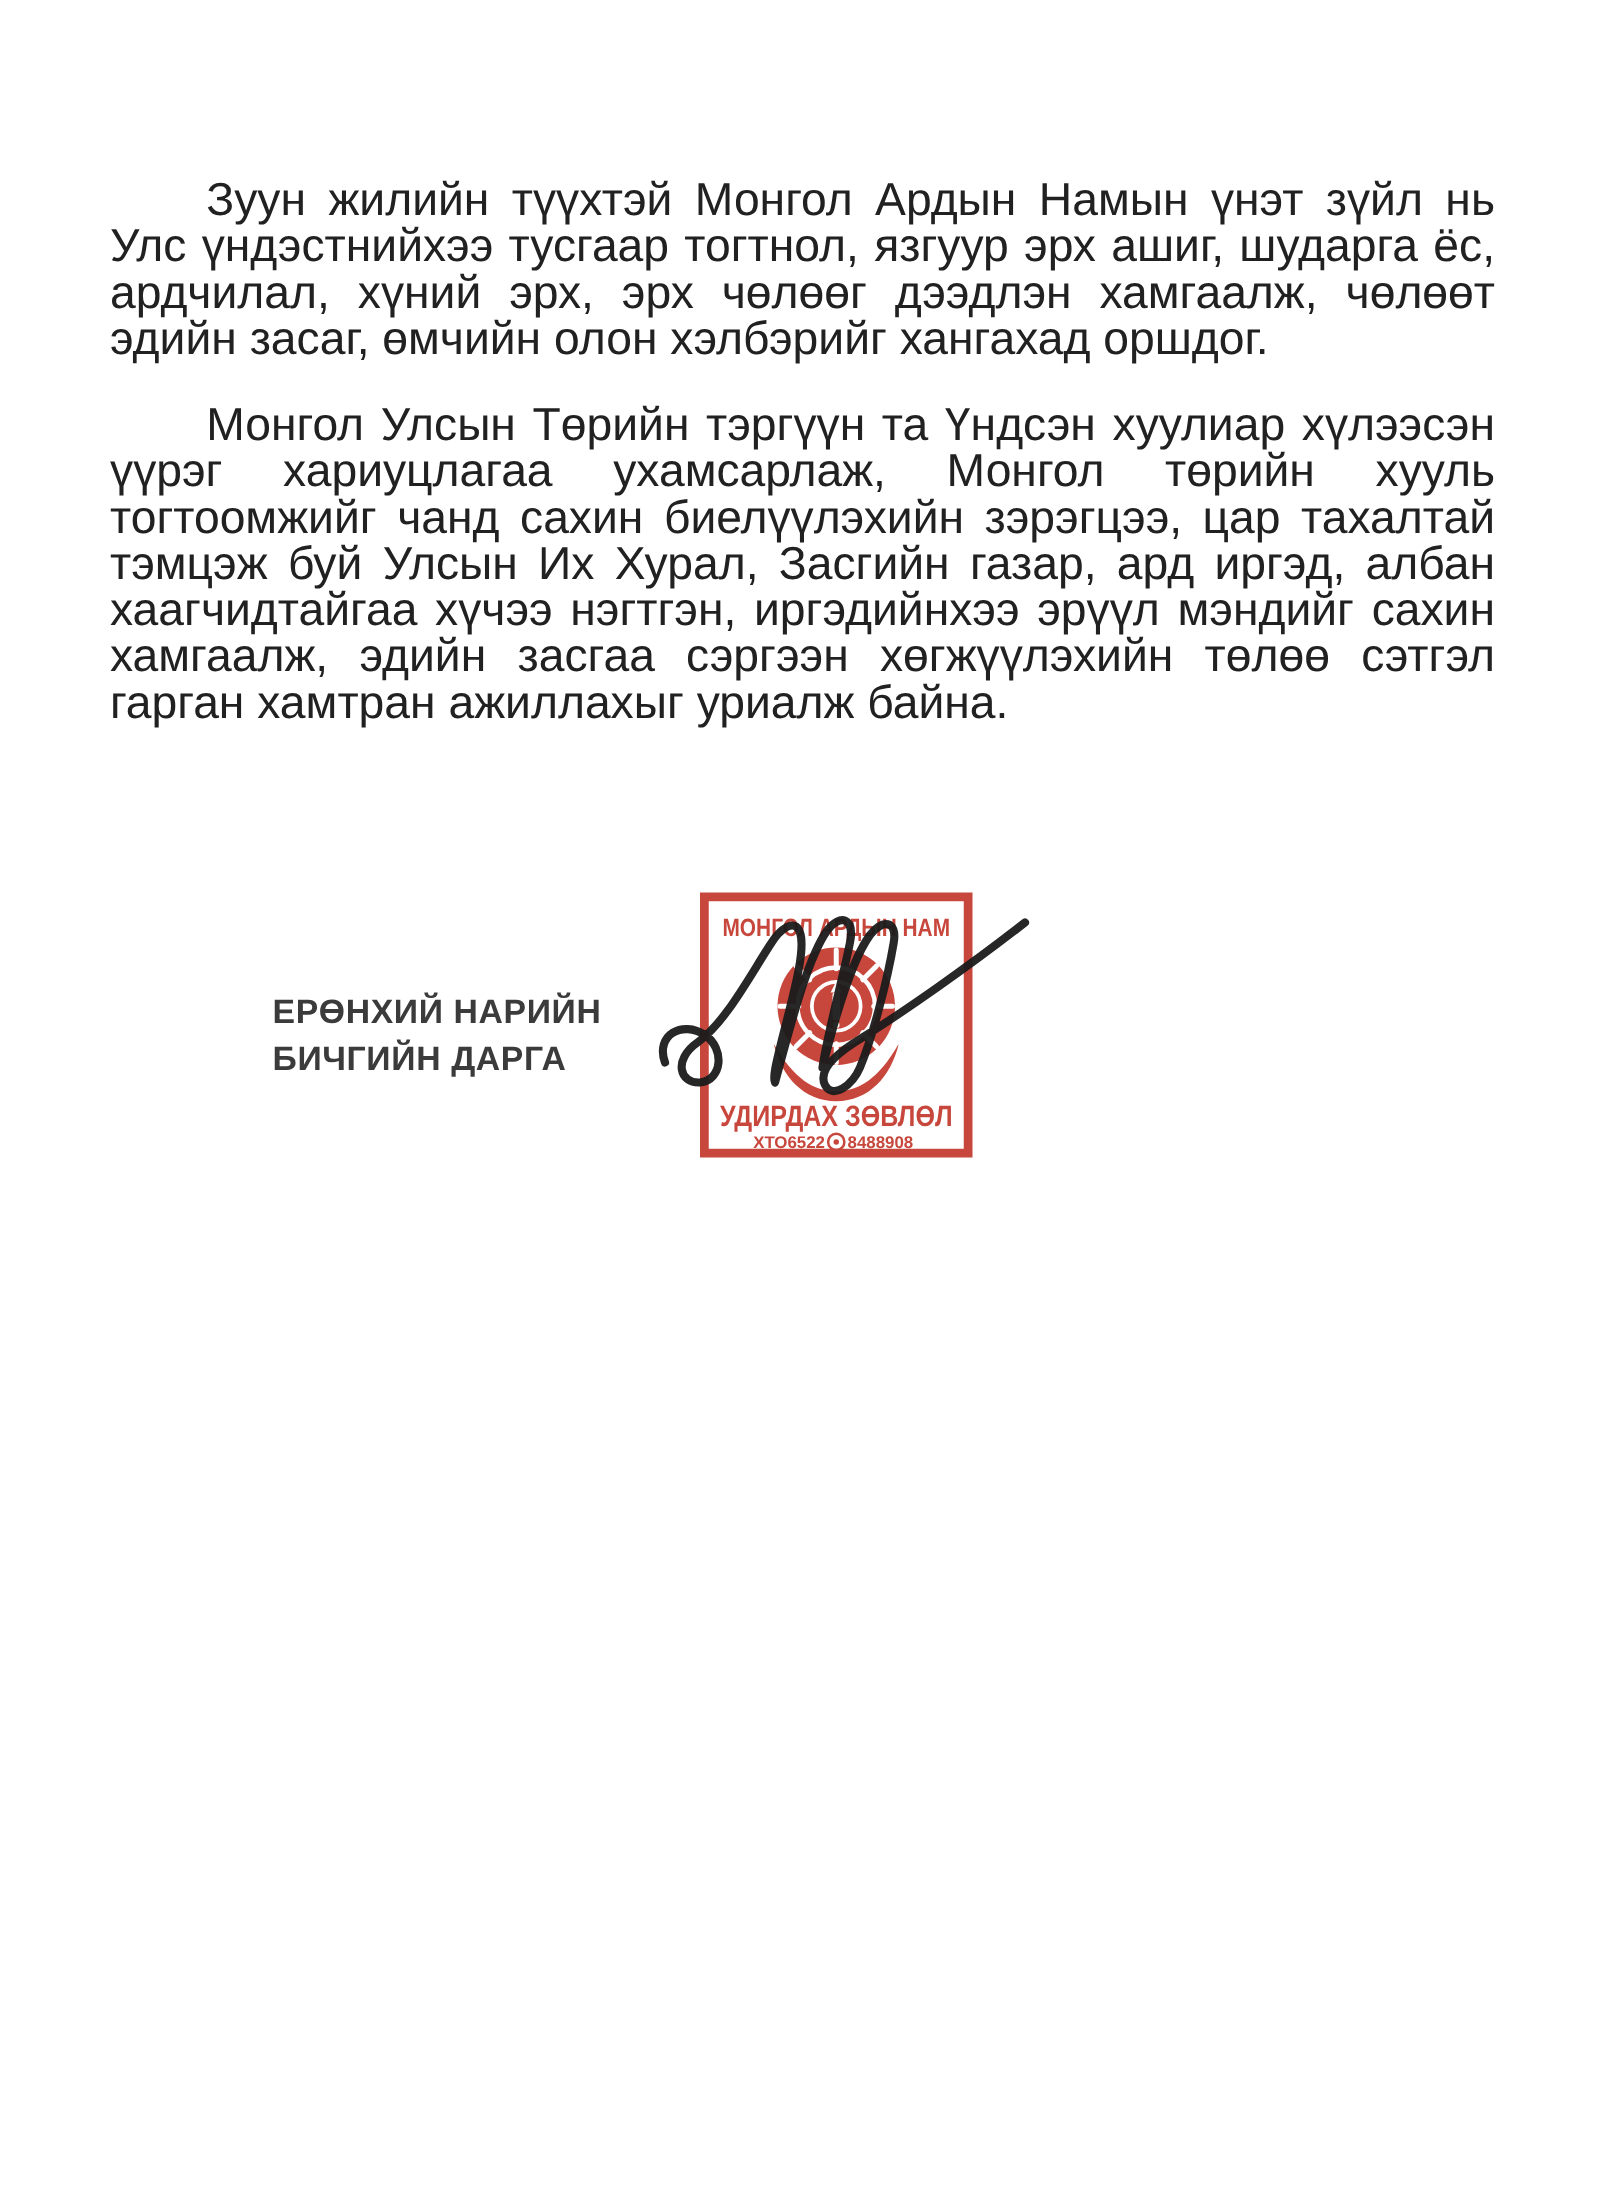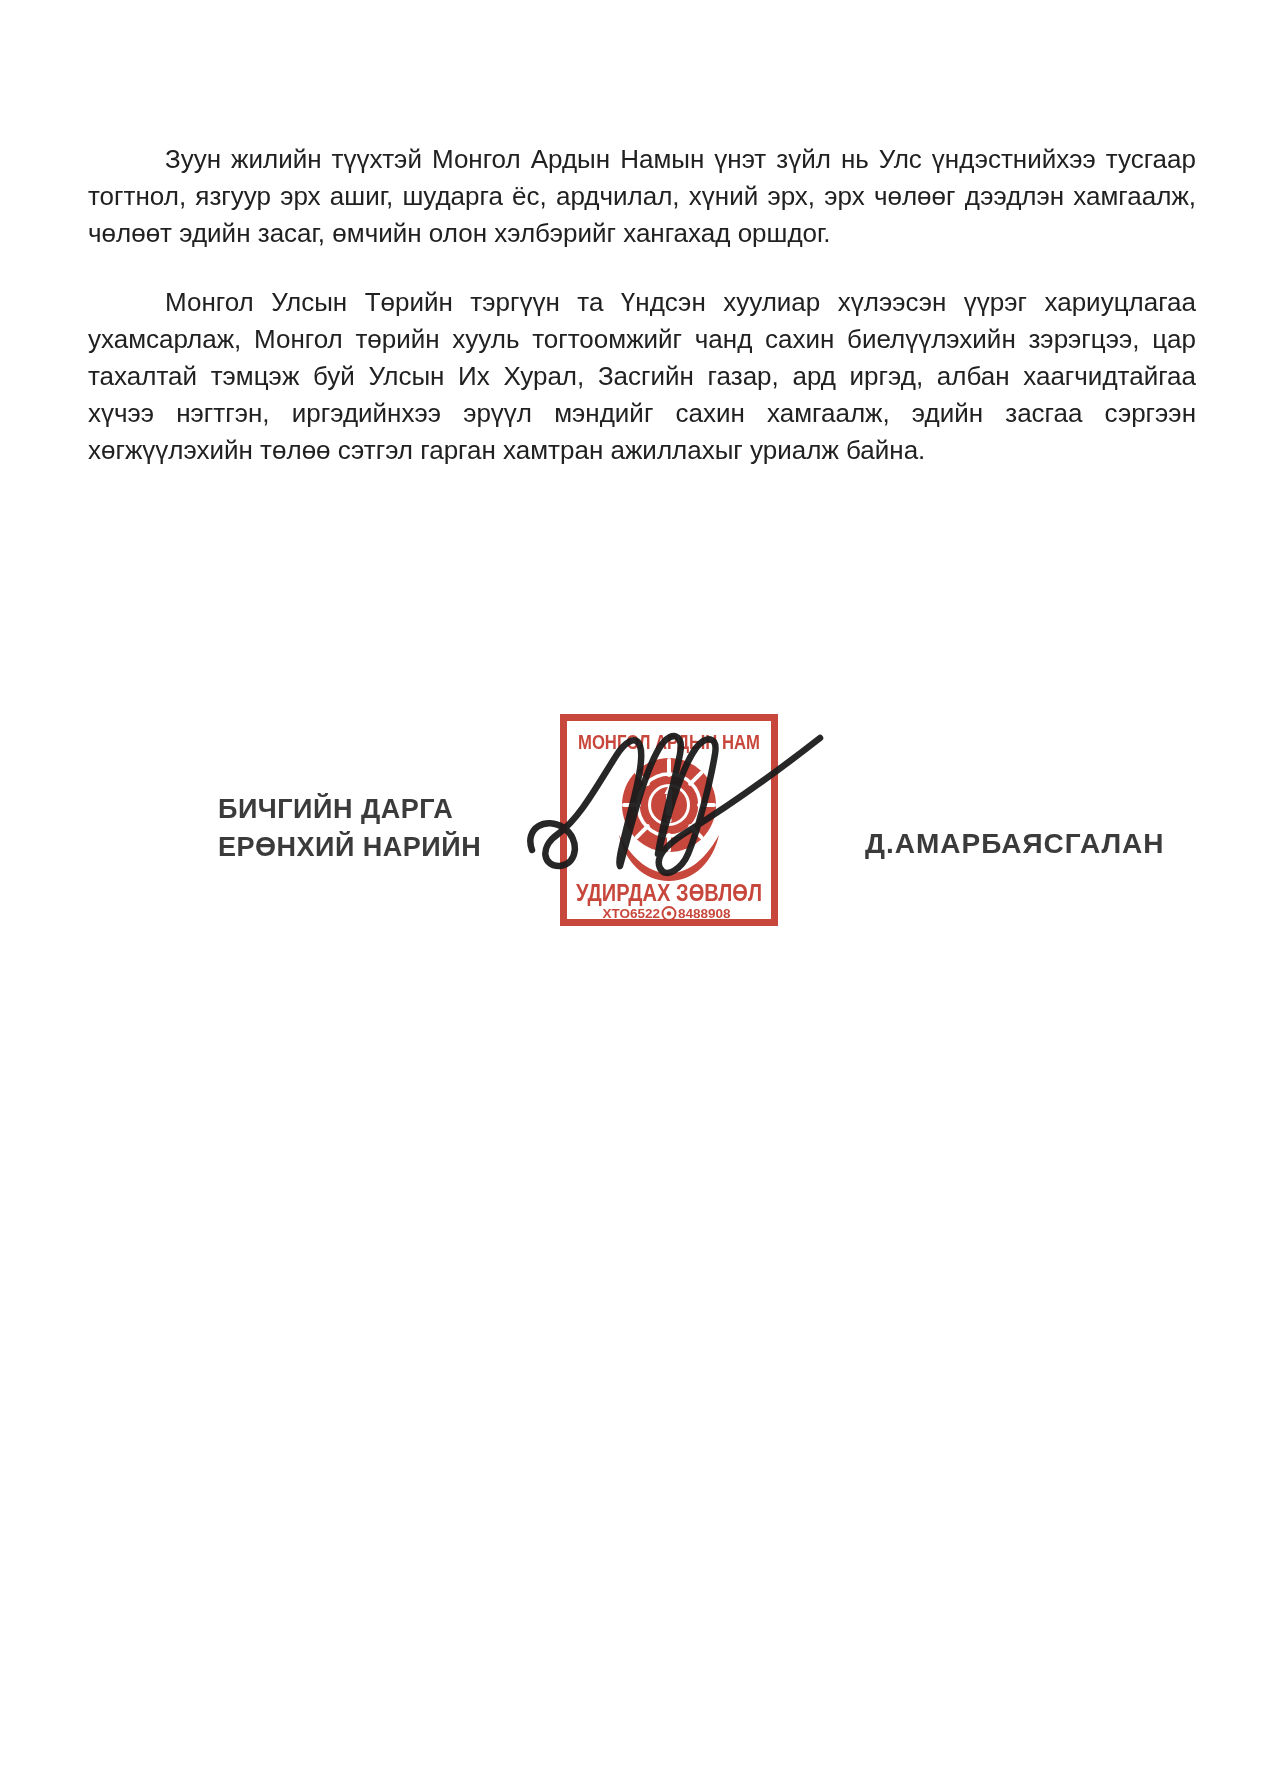--- a/index.html
+++ b/index.html
@@ -10,21 +10,21 @@
     background:#ffffff;
     font-family:"Liberation Sans", sans-serif;
     overflow:hidden;
   }
   .content{
     position:absolute;
     left:88px;
     right:88px;
     top:141px;
     color:#212121;
-    font-size:26px;
+    font-size:37px;
     line-height:37px;
     text-align:justify;
   }
   .content p{
     margin:0 0 32px 0;
     text-indent:77px;
   }
   .sec-title{
     position:absolute;
     left:218px;
@@ -62,25 +62,24 @@
 <body>
 
 <div class="page">
 
   <div class="content">
     <p>Зуун жилийн түүхтэй Монгол Ардын Намын үнэт зүйл нь Улс үндэстнийхээ тусгаар тогтнол, язгуур эрх ашиг, шударга ёс, ардчилал, хүний эрх, эрх чөлөөг дээдлэн хамгаалж, чөлөөт эдийн засаг, өмчийн олон хэлбэрийг хангахад оршдог.</p>
     <p>Монгол Улсын Төрийн тэргүүн та Үндсэн хуулиар хүлээсэн үүрэг хариуцлагаа ухамсарлаж, Монгол төрийн хууль тогтоомжийг чанд сахин биелүүлэхийн зэрэгцээ, цар тахалтай тэмцэж буй Улсын Их Хурал, Засгийн газар, ард иргэд, албан хаагчидтайгаа хүчээ нэгтгэн, иргэдийнхээ эрүүл мэндийг сахин хамгаалж, эдийн засгаа сэргээн хөгжүүлэхийн төлөө сэтгэл гарган хамтран ажиллахыг уриалж байна.</p>
   </div>
 
   <div class="sec-title">
+    <span style="display:block">ЕРӨНХИЙ НАРИЙН</span>
     <span style="display:block">БИЧГИЙН ДАРГА</span>
-    <span style="display:block">ЕРӨНХИЙ НАРИЙН</span>
   </div>
 
-  <div class="signer-name">Д.АМАРБАЯСГАЛАН</div>
 
   <svg class="stamp-svg" width="224" height="220" viewBox="0 0 224 220">
     <rect x="6.5" y="6.5" width="211" height="205" fill="none" stroke="#c43a2e" stroke-width="7"></rect>
 
     <text x="112" y="38" text-anchor="middle" font-size="20" font-weight="bold" fill="#c43a2e" textLength="182" lengthAdjust="spacingAndGlyphs">МОНГОЛ АРДЫН НАМ</text>
 
     <g>
       <circle cx="112" cy="94" r="47" fill="#c43a2e"></circle>
       <g stroke="#ffffff" stroke-width="4" stroke-linecap="round">
         <line x1="112" y1="64" x2="112" y2="49"></line>

